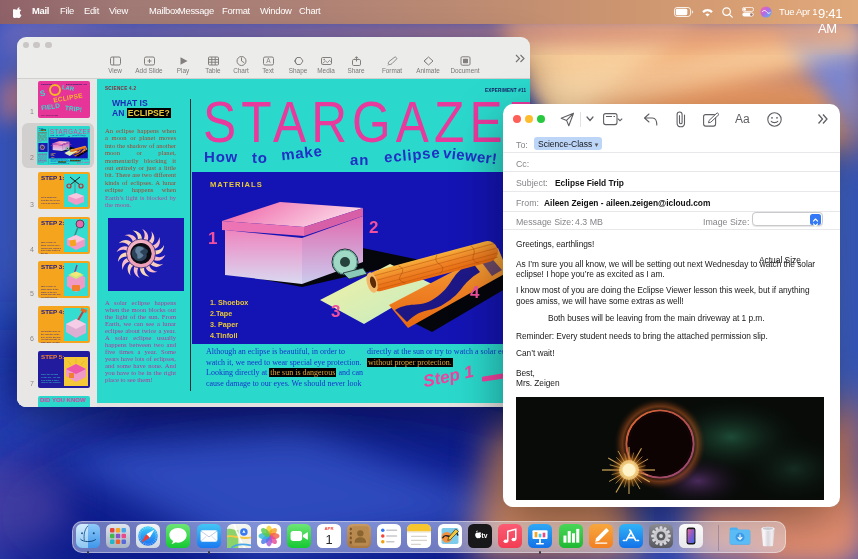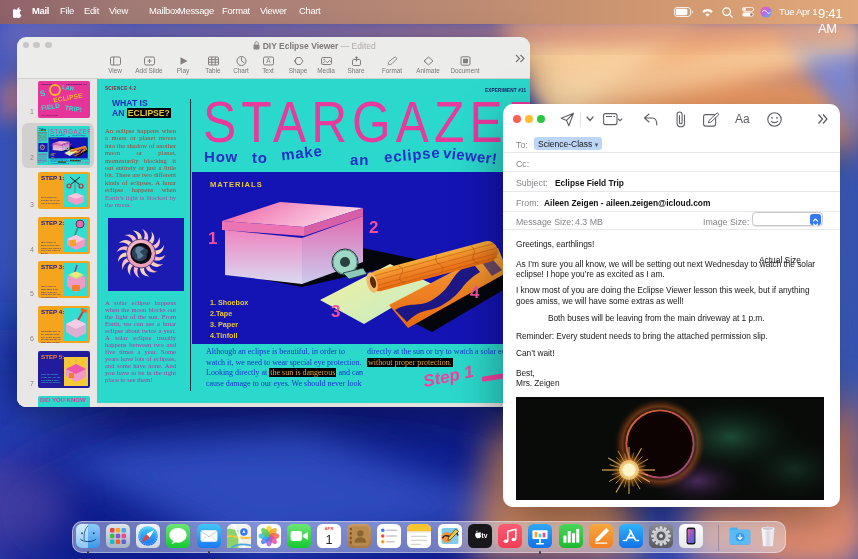--- a/index.html
+++ b/index.html
@@ -92,21 +92,21 @@
 <svg style="position:absolute;left:13px;top:6.5px" width="9" height="11" viewBox="0 0 24 28">
       <path fill="#fff" d="M17.5 0c.2 1.8-.5 3.5-1.6 4.8-1.1 1.3-2.9 2.3-4.6 2.1-.2-1.7.6-3.4 1.7-4.6C14.1 1 16 .2 17.5 0zM22.6 20.6c-.7 1.7-1.1 2.4-2 3.9-1.3 2-3.2 4.6-5.5 4.6-2 0-2.6-1.3-5.3-1.3-2.7 0-3.3 1.3-5.4 1.3-2.3 0-4-2.3-5.4-4.3-3.7-5.6-4.1-12.2-1.8-15.7 1.6-2.5 4.2-3.9 6.6-3.9 2.5 0 4 1.3 6.1 1.3 2 0 3.2-1.4 6.1-1.4 2.2 0 4.4 1.2 6.1 3.2-5.4 2.9-4.5 10.5.5 12.3z"></path>
     </svg>
 <span style="position:absolute;left:32px;top:5px;font-weight:bold;">Mail</span>
 <span style="position:absolute;left:60px;top:5px;">File</span>
 <span style="position:absolute;left:84px;top:5px;">Edit</span>
 <span style="position:absolute;left:109px;top:5px;">View</span>
 <span style="position:absolute;left:138px;top:5px;margin-left:11px;">Mailbox</span>
 <span style="position:absolute;left:178px;top:5px;">Message</span>
 <span style="position:absolute;left:222px;top:5px;">Format</span>
-<span style="position:absolute;left:260px;top:5px;">Viewer</span>
+<span style="position:absolute;left:260px;top:5px;">Window</span>
 <span style="position:absolute;left:299px;top:5px;">Chart</span>
 <svg style="position:absolute;left:674px;top:7px" width="20" height="10" viewBox="0 0 20 10">
       <rect x="0.5" y="0.5" width="16" height="9" rx="2.6" fill="none" stroke="#fff" stroke-opacity="0.85"></rect>
       <rect x="1.8" y="1.8" width="11.5" height="6.4" rx="1.4" fill="#fff"></rect>
       <path d="M17.8 3.2 v3.6 c0.9 -0.3 1.4 -1 1.4 -1.8 s-0.5 -1.5 -1.4 -1.8 z" fill="#fff" fill-opacity="0.7"></path>
     </svg>
 <svg style="position:absolute;left:701px;top:7px" width="13" height="10" viewBox="0 0 13 10">
       <path d="M6.5 9.6 L8.6 7.5 a3 3 0 0 0 -4.2 0 Z" fill="#fff"></path>
       <path d="M10.2 5.9 a5.2 5.2 0 0 0 -7.4 0 L1.2 4.3 a7.5 7.5 0 0 1 10.6 0 Z" fill="#fff"></path>
     </svg>
@@ -133,24 +133,20 @@
     </svg>
 <span style="position:absolute;left:779px;top:5.5px;font-size:9.5px;">Tue Apr 1</span>
 <span style="position:absolute;left:818px;top:5.5px;font-size:13px;">9:41 AM</span>
 </div>
 <div id="kn">
 
 <div style="position:absolute;left:0;top:0;width:513px;height:19px;">
 <span class="tl" style="left:5.5px;"></span>
       <span class="tl" style="left:16.3px;"></span>
       <span class="tl" style="left:28.1px;"></span>
-<div style="position:absolute;left:41px;top:4px;width:513px;text-align:center;font-size:8.5px;color:#848080;"><svg style="vertical-align:-1px" width="7" height="9" viewBox="0 0 7 9">
-          <rect x="0.5" y="3.6" width="6" height="5" rx="1" fill="#8a8686"></rect>
-          <path d="M1.8 3.6 L1.8 2.6 C1.8 1.5 2.5 0.7 3.5 0.7 C4.5 0.7 5.2 1.5 5.2 2.6 L5.2 3.6" fill="none" stroke="#8a8686" stroke-width="1"></path>
-        </svg><span style="font-weight:bold;color:#7d7979;"> DIY Eclipse Viewer</span><span style="color:#aeaaa8;"> — Edited</span></div>
 </div>
 
 <div id="kntb" style="position:absolute;left:0;top:0;width:513px;height:42px;border-bottom:1px solid #d2d0cf;">
       <svg class="ic" style="left:92.5px" width="11" height="10" viewBox="0 0 11 10">
         <rect x="0.5" y="1" width="10" height="8" rx="1.5" fill="none" stroke="#827e7c"></rect>
         <line x1="3.7" y1="1" x2="3.7" y2="9" stroke="#827e7c"></line>
       </svg>
       <div class="lb" style="left:98px">View</div>
       <svg class="ic" style="left:126.5px" width="11" height="10" viewBox="0 0 11 10">
         <rect x="0.5" y="1" width="10" height="8" rx="1.5" fill="none" stroke="#827e7c"></rect>

